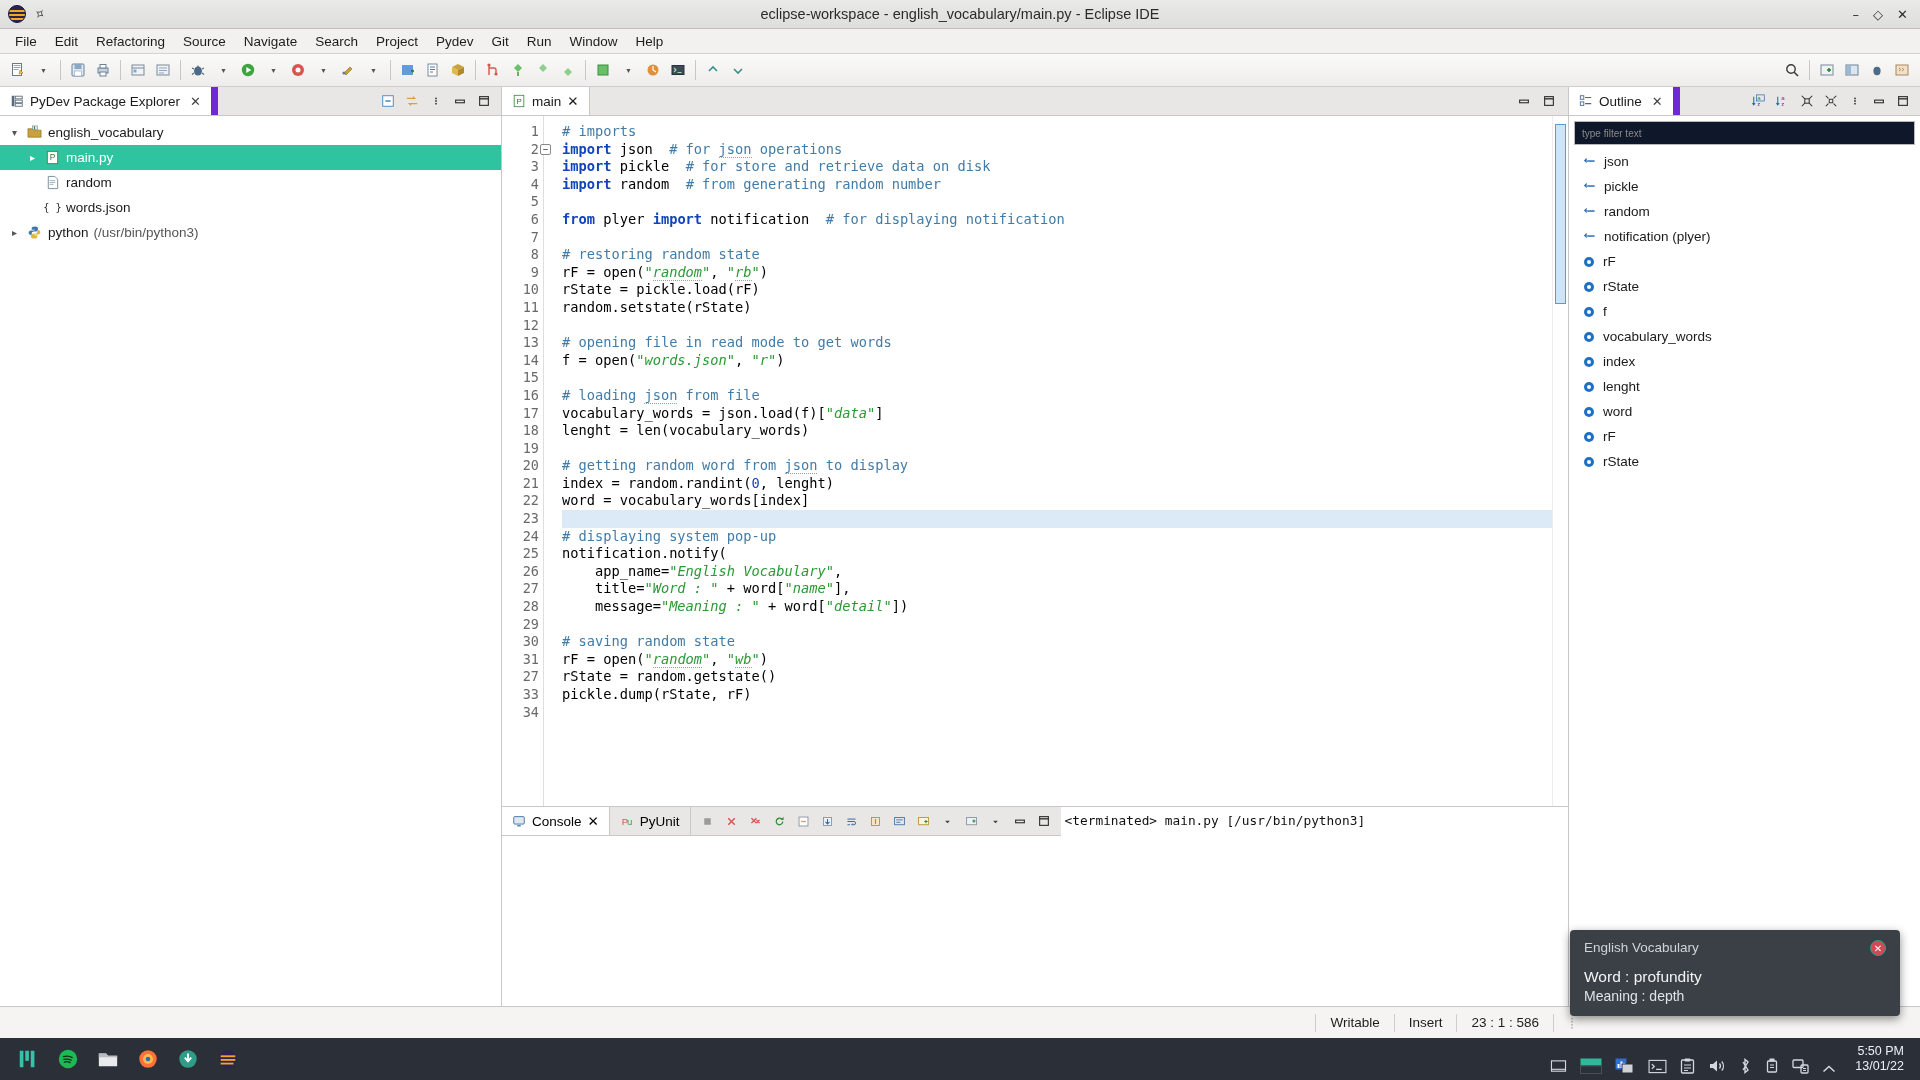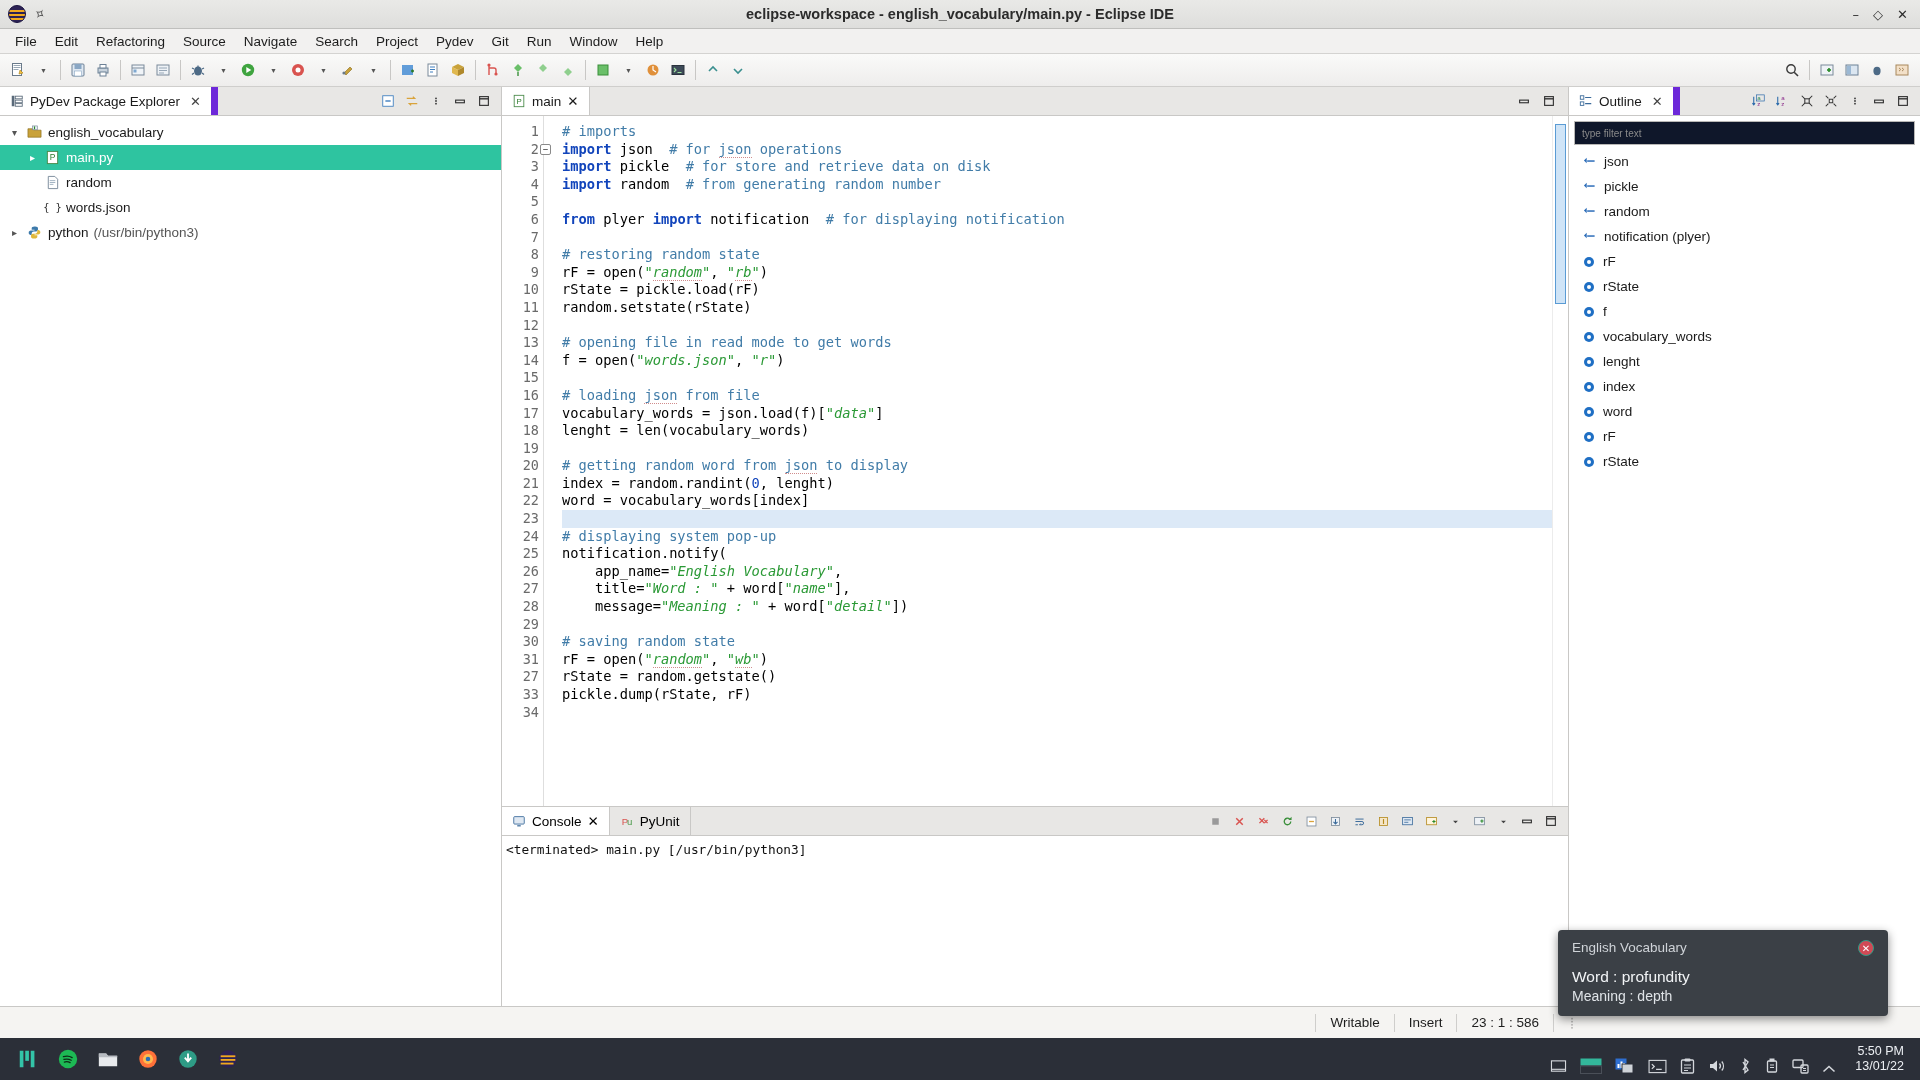--- a/index.html
+++ b/index.html
@@ -13,21 +13,21 @@
   #titlebar {
     height: 29px;
     background: linear-gradient(#e9e9e7, #dededc);
     border-bottom: 1px solid #bfbfbd;
     display: flex; align-items: center;
     position: relative;
   }
   #titlebar .tb-left { display: flex; align-items: center; gap: 8px; padding-left: 8px; }
   #titlebar .tb-title {
     position: absolute; left: 0; right: 0; text-align: center;
-    font-size: 14.5px; color: #2b2b2b; pointer-events: none; font-weight: bold;
+    font-size: 14.5px; color: #2b2b2b; pointer-events: none;
   }
   #titlebar .tb-right {
     margin-left: auto; display: flex; align-items: center; gap: 14px;
     padding-right: 12px; z-index: 2; color: #2b2b2b; font-size: 14px;
   }
   .eclipse-logo {
     width: 18px; height: 18px; border-radius: 50%;
     background: #2c2255;
     position: relative; overflow: hidden;
     border: 1px solid #1c1540;
@@ -126,21 +126,21 @@
   .cmt { color:#417ca8; }
   .kw  { color:#1144bb; font-weight:bold; }
   .str { color:#2a9935; font-style:italic; }
   .num { color:#1144bb; }
   .spell { border-bottom:1px dotted #d08c8c; }
 
   .ed-scroll-right { width:16px; background:#fff; border-left:1px solid #ececec; position:relative; }
   .ed-thumb { position:absolute; left:2px; right:2px; top:8px; height:180px; background:#cfe4f7; border:1px solid #5a9bd4; }
 
   
-  #console-panel { height:200px; display:flex; flex-direction:column; border-top:1px solid #c9c8c6; background:#fff; }
+  #console-panel { height:200px; display:flex; flex-direction:row; border-top:1px solid #c9c8c6; background:#fff; }
   .cs-tabbar { height:29px; background:#e8e7e5; display:flex; align-items:stretch; border-bottom:1px solid #c9c8c6; }
   .cs-tab { display:flex; align-items:center; gap:6px; padding:0 10px; background:#fff; font-size:13.5px; border-right:1px solid #c9c8c6; }
   .cs-tab.inactive { background:#e8e7e5; }
   .cs-tabbar .tb-actions { margin-left:auto; display:flex; align-items:center; gap:2px; padding:0 6px; }
   .cs-body { flex:1; padding:6px 4px; font-family:"DejaVu Sans Mono", monospace; font-size:12.8px; color:#111; }
 
   
   #right-panel { width:352px; background:#fff; display:flex; flex-direction:column; border-left:1px solid #c9c8c6; }
   .filter-box {
     margin:5px 5px 4px 5px; height:24px; border:1px solid #b9b8b6; background:#0f172a;
@@ -161,21 +161,21 @@
     height:42px; background:#2b2f38; display:flex; align-items:center;
     padding:0 10px; color:#d4d7dc;
   }
   .tb-app { width:36px; height:32px; display:flex; align-items:center; justify-content:center; margin-right:4px; border-radius:3px; }
   .tray { margin-left:auto; display:flex; align-items:flex-end; gap:13px; padding-right:6px; }
   .tray .ticon2 { font-size:15px; color:#d4d7dc; }
   .clock { text-align:right; font-size:12.5px; line-height:15px; color:#eceff3; padding-left:6px; }
 
   
   #notification {
-    position:absolute; right:32px; bottom:64px; width:330px;
+    position:absolute; right:20px; bottom:64px; width:330px;
     background:#3b4046; border-radius:4px; box-shadow:0 3px 10px rgba(0,0,0,.45);
     padding:10px 14px 12px 14px; color:#e3e6ea;
   }
   #notification .n-head { display:flex; align-items:flex-start; font-size:13.5px; color:#cfd3d8; }
   #notification .n-close {
     margin-left:auto; width:16px; height:16px; border-radius:50%; background:#d04a56;
     color:#fff; font-size:10px; display:flex; align-items:center; justify-content:center;
     border:1.5px solid #2e9c86;
   }
   #notification .n-word { font-size:15.5px; color:#f2f4f6; margin-top:12px; }
@@ -836,30 +836,30 @@
           </span>
           <span>vocabulary_words</span>
         </div>
         <div class="orow">
           <span>
             <svg width="12" height="12" viewBox="0 0 12 12">
               <circle cx="6" cy="6" r="5" fill="#1f6fc4"></circle>
               <circle cx="6" cy="6" r="2" fill="#fff"></circle>
             </svg>
           </span>
-          <span>lenght</span>
+          <span>index</span>
         </div>
         <div class="orow">
           <span>
             <svg width="12" height="12" viewBox="0 0 12 12">
               <circle cx="6" cy="6" r="5" fill="#1f6fc4"></circle>
               <circle cx="6" cy="6" r="2" fill="#fff"></circle>
             </svg>
           </span>
-          <span>index</span>
+          <span>lenght</span>
         </div>
         <div class="orow">
           <span>
             <svg width="12" height="12" viewBox="0 0 12 12">
               <circle cx="6" cy="6" r="5" fill="#1f6fc4"></circle>
               <circle cx="6" cy="6" r="2" fill="#fff"></circle>
             </svg>
           </span>
           <span>word</span>
         </div>

